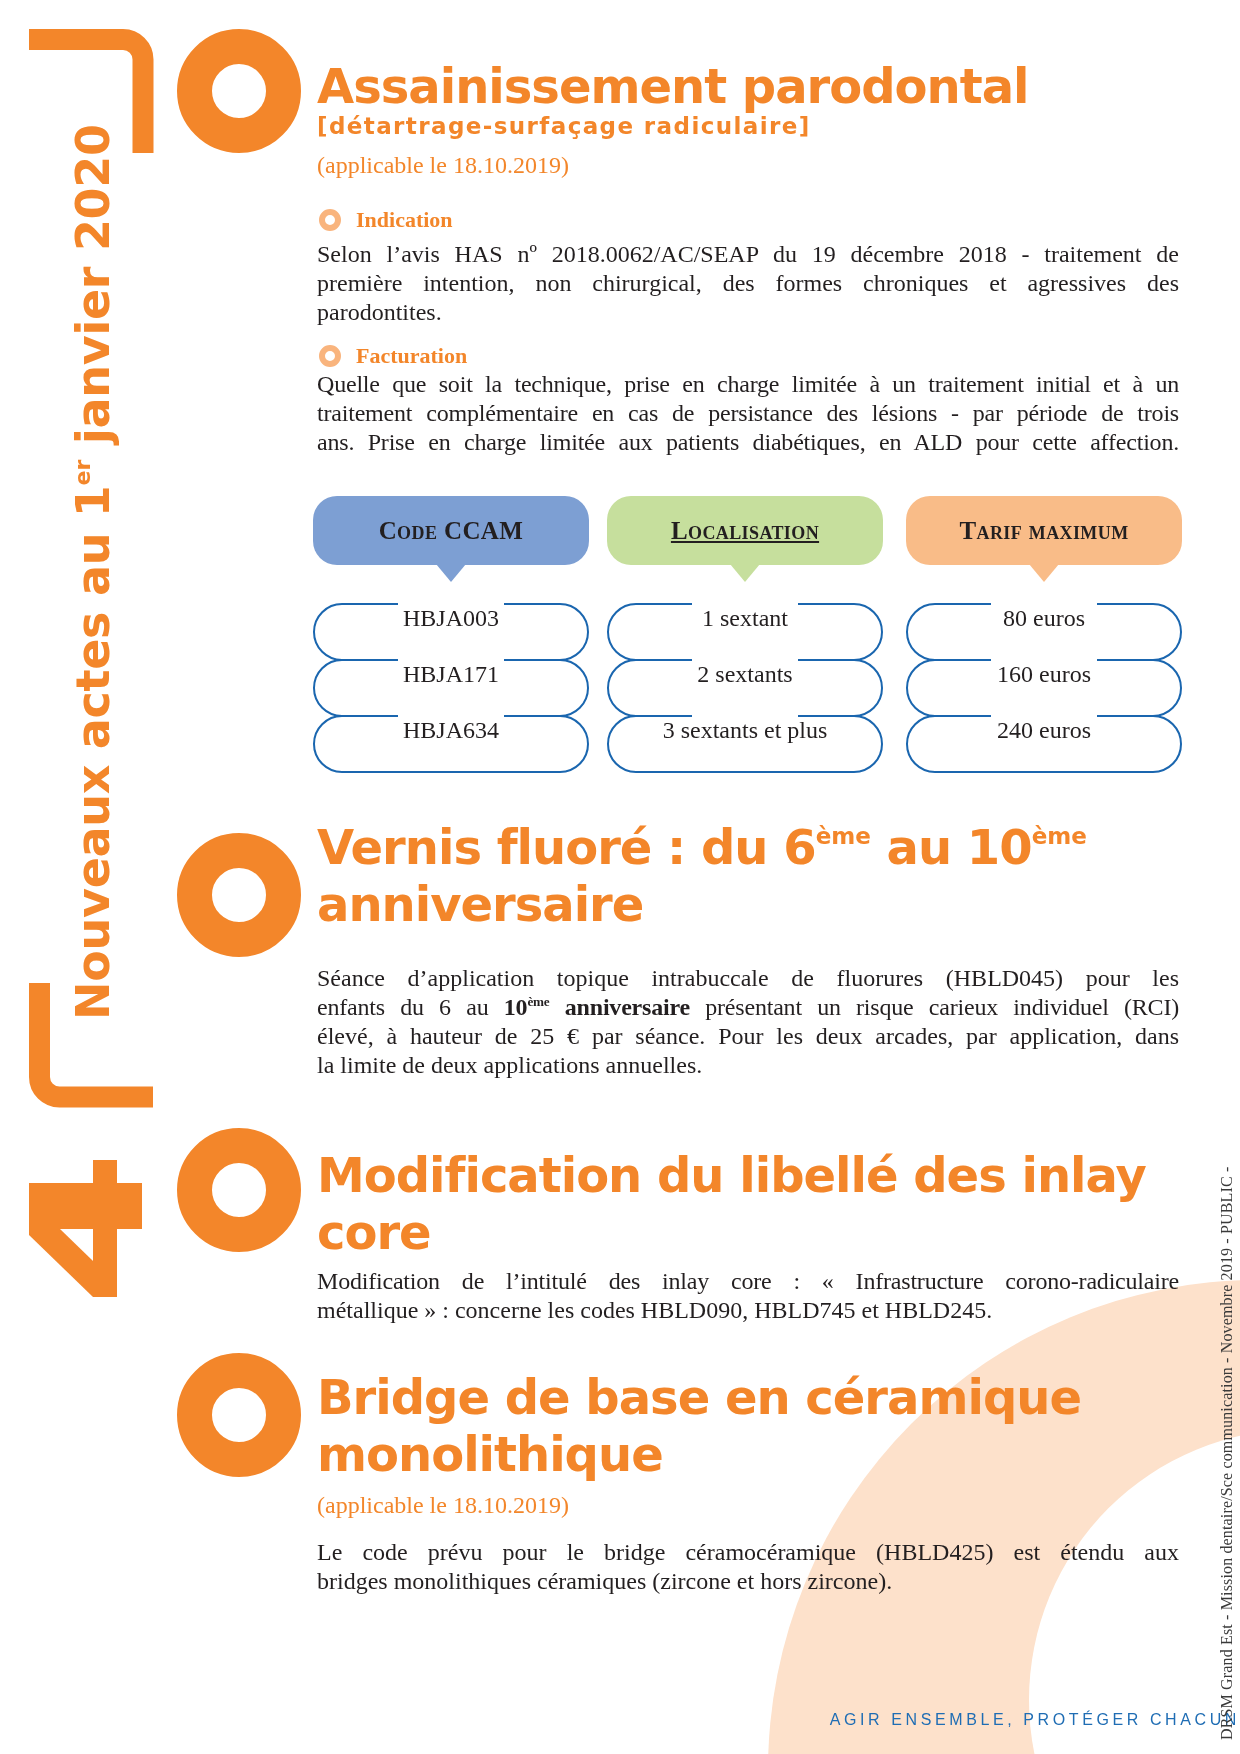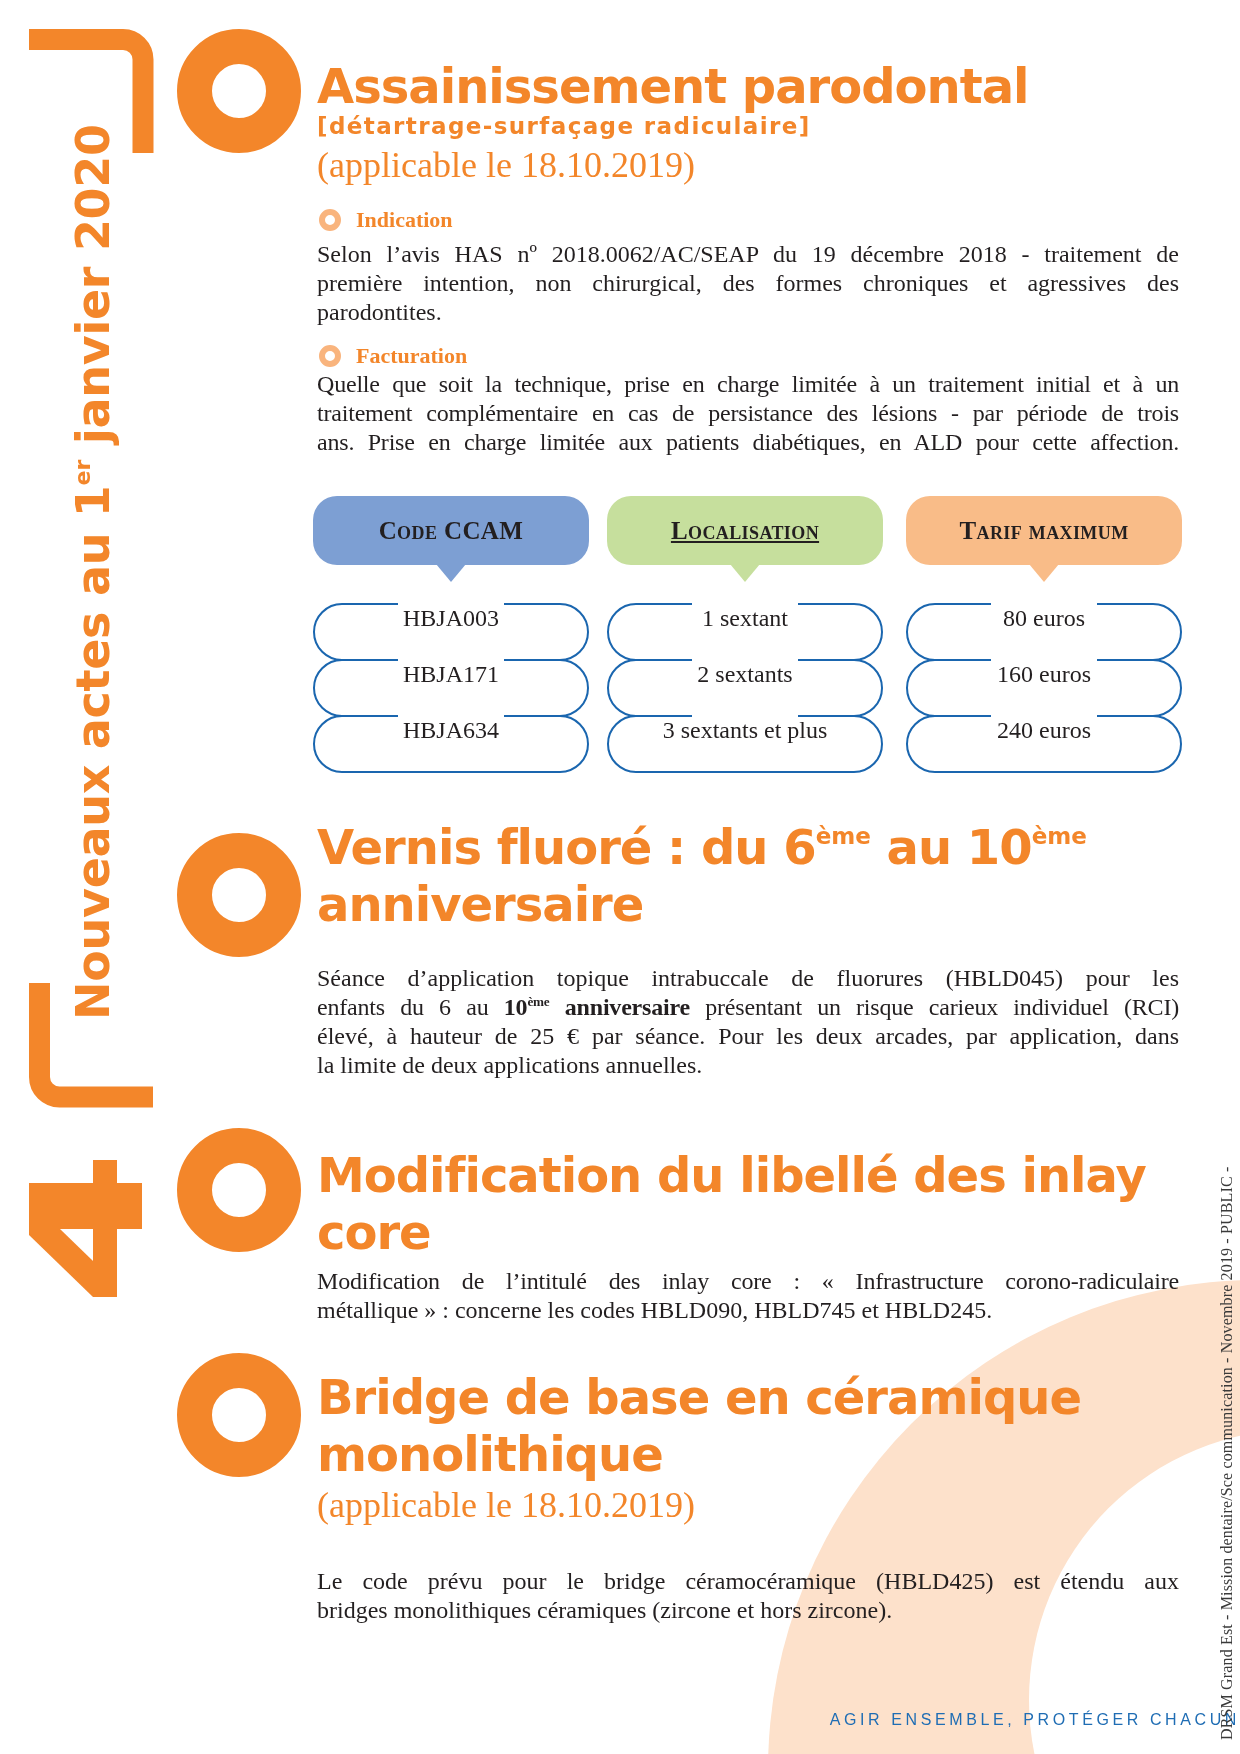--- a/index.html
+++ b/index.html
@@ -32,21 +32,21 @@
     left: 317px; font-family: "DejaVu Sans", sans-serif; font-weight: bold; font-size: 48px;
     line-height: 57px; letter-spacing: -1px; white-space: nowrap; color: var(--accent-orange, #F3862A);
   }
   .title .line { display: block; height: 57px; }
   .title sup { font-size: 0.48em; vertical-align: 0.85em; line-height: 0; letter-spacing: 0; }
   .subtitle {
     left: 317px; top: 109px; font-family: "DejaVu Sans", sans-serif; font-weight: bold; font-size: 23px;
     line-height: 34px; letter-spacing: 1.4px; white-space: nowrap; color: var(--accent-orange, #F3862A);
   }
   .applicable {
-    left: 317px; font-size: 36px; line-height: 40px; white-space: nowrap; color: var(--accent-orange, #F3862A);
+    left: 317px; font-size: 24px; line-height: 40px; white-space: nowrap; color: var(--accent-orange, #F3862A);
   }
 
   
   .bullet {
     position: absolute; z-index: 2; left: 319px; width: 22px; height: 22px; border-radius: 50%;
     border: 6.5px solid var(--light-orange, #F9B47D);
   }
   .heading {
     left: 356px; font-weight: bold; font-size: 22px; line-height: 26px; white-space: nowrap;
     color: var(--accent-orange, #F3862A);
@@ -217,21 +217,21 @@
   <div class="txt para" style="top:1267px;">
     <span class="ln j tight">Modification de l’intitulé des inlay core : « Infrastructure corono-radiculaire</span>
     <span class="ln">métallique » : concerne les codes HBLD090, HBLD745 et HBLD245.</span>
   </div>
 
   <div class="txt title" style="top:1369px;">
     <span class="line">Bridge de base en céramique</span>
     <span class="line">monolithique</span>
   </div>
   <div class="txt applicable" style="top:1485px;">(applicable le 18.10.2019)</div>
-  <div class="txt para" style="top:1538px;margin-top:29px;">
+  <div class="txt para" style="top:1538px;">
     <span class="ln j">Le code prévu pour le bridge céramocéramique (HBLD425) est étendu aux</span>
     <span class="ln">bridges monolithiques céramiques (zircone et hors zircone).</span>
   </div>
 
   <div class="txt slogan">AGIR ENSEMBLE, PROTÉGER CHACUN</div>
   <div class="txt credit">DRSM Grand Est - Mission dentaire/Sce communication - Novembre 2019 - PUBLIC -</div>
 
 </div>
 
 </body></html>

